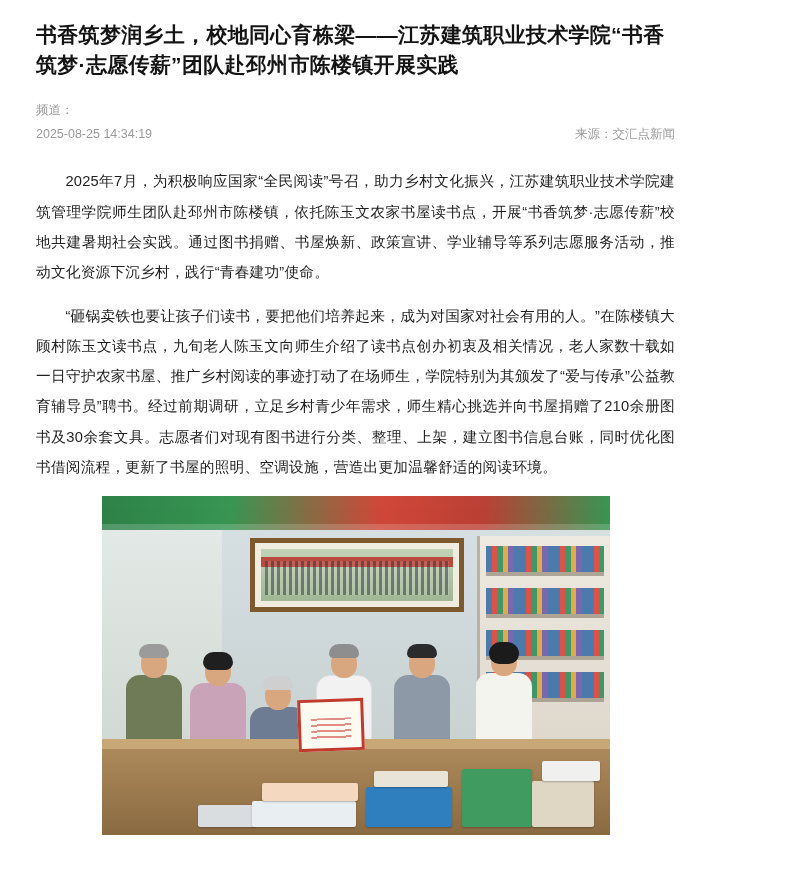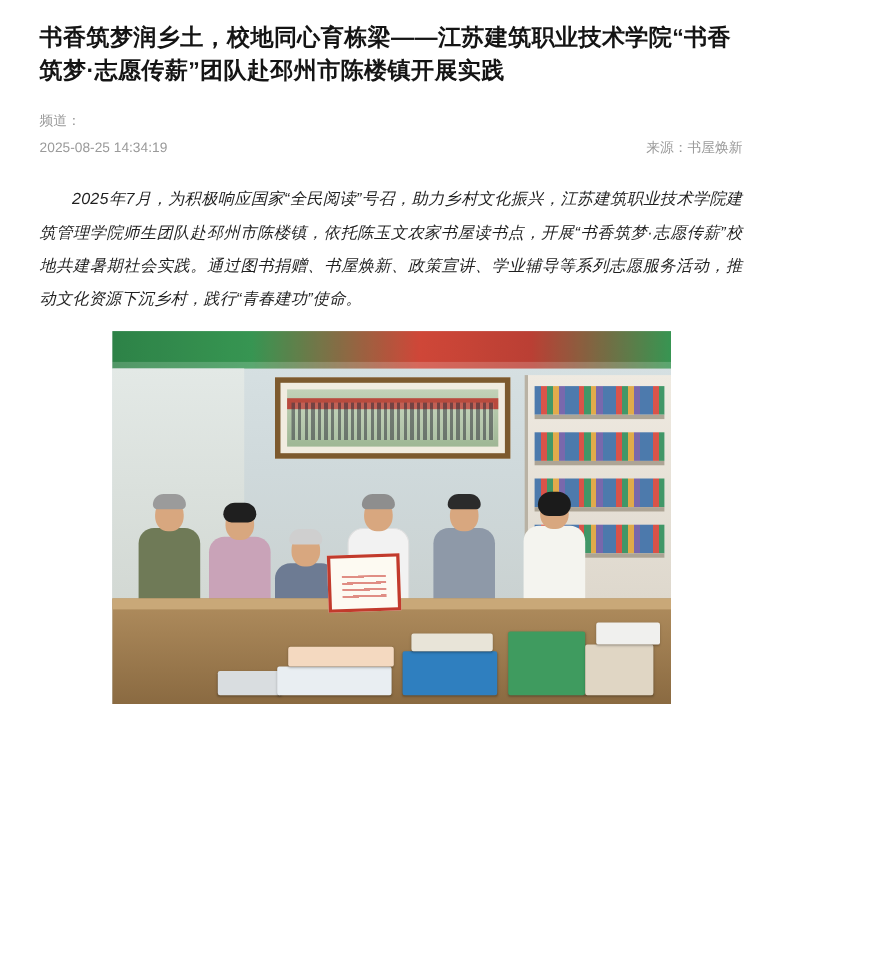--- a/index.html
+++ b/index.html
@@ -56,21 +56,20 @@
     margin-top: 20px;
     font-size: 14.7px;
     line-height: 2.05;
     color: #1f1f1f;
     text-align: justify;
     letter-spacing: 0.2px;
   }
   .body-text p {
     margin: 0 0 14px 0;
     text-indent: 2em;
-    font-style: italic;
   }
   .body-text p.subhead {
     font-weight: bold;
     margin-bottom: 12px;
   }
   .figure {
     margin: 10px 0 0 0;
     text-align: center;
   }
   .photo {
@@ -243,26 +242,27 @@
 <div class="page">
 
   <h1 class="article-title">书香筑梦润乡土，校地同心育栋梁——江苏建筑职业技术学院“书香筑梦·志愿传薪”团队赴邳州市陈楼镇开展实践</h1>
 
   <div class="meta">
     <div class="meta-left">
       <span>频道：</span>
     </div>
     <div class="meta-row">
       <span>2025-08-25 14:34:19</span>
-      <span class="meta-source">来源：书屋焕新</span>
+      <span class="meta-source">来源：交汇点新闻</span>
     </div>
   </div>
 
   <div class="body-text">
     <p>2025年7月，为积极响应国家“全民阅读”号召，助力乡村文化振兴，江苏建筑职业技术学院建筑管理学院师生团队赴邳州市陈楼镇，依托陈玉文农家书屋读书点，开展“书香筑梦·志愿传薪”校地共建暑期社会实践。通过图书捐赠、书屋焕新、政策宣讲、学业辅导等系列志愿服务活动，推动文化资源下沉乡村，践行“青春建功”使命。</p>
+    <p>“砸锅卖铁也要让孩子们读书，要把他们培养起来，成为对国家对社会有用的人。”在陈楼镇大顾村陈玉文读书点，九旬老人陈玉文向师生介绍了读书点创办初衷及相关情况，老人家数十载如一日守护农家书屋、推广乡村阅读的事迹打动了在场师生，学院特别为其颁发了“爱与传承”公益教育辅导员”聘书。经过前期调研，立足乡村青少年需求，师生精心挑选并向书屋捐赠了210余册图书及30余套文具。志愿者们对现有图书进行分类、整理、上架，建立图书信息台账，同时优化图书借阅流程，更新了书屋的照明、空调设施，营造出更加温馨舒适的阅读环境。</p>
   </div>
 
   <div class="figure">
     <div class="photo">
       <div class="ph-bg"></div>
       <div class="ph-banner"></div>
       <div class="ph-wallL"></div>
 
       <div class="ph-shelf">
         <div class="ph-shelf-row" style="top:10px"></div>

